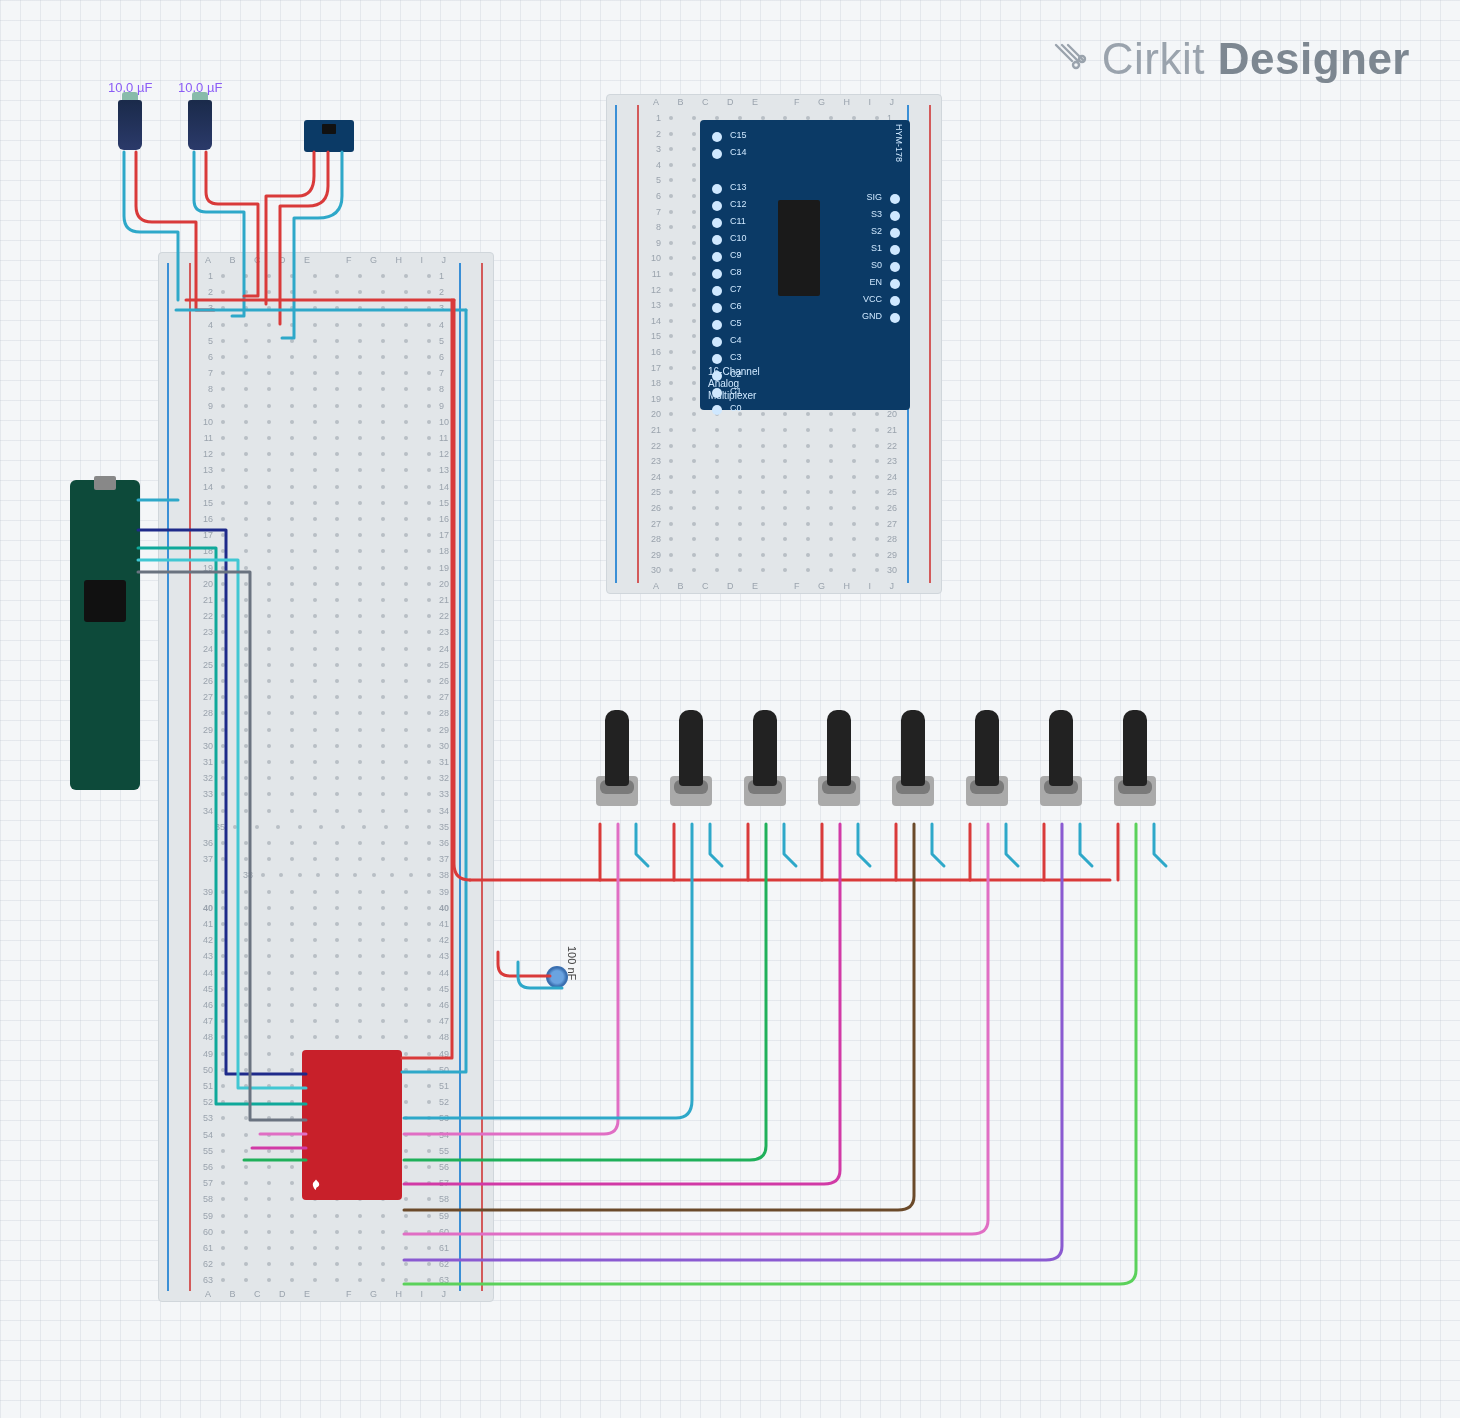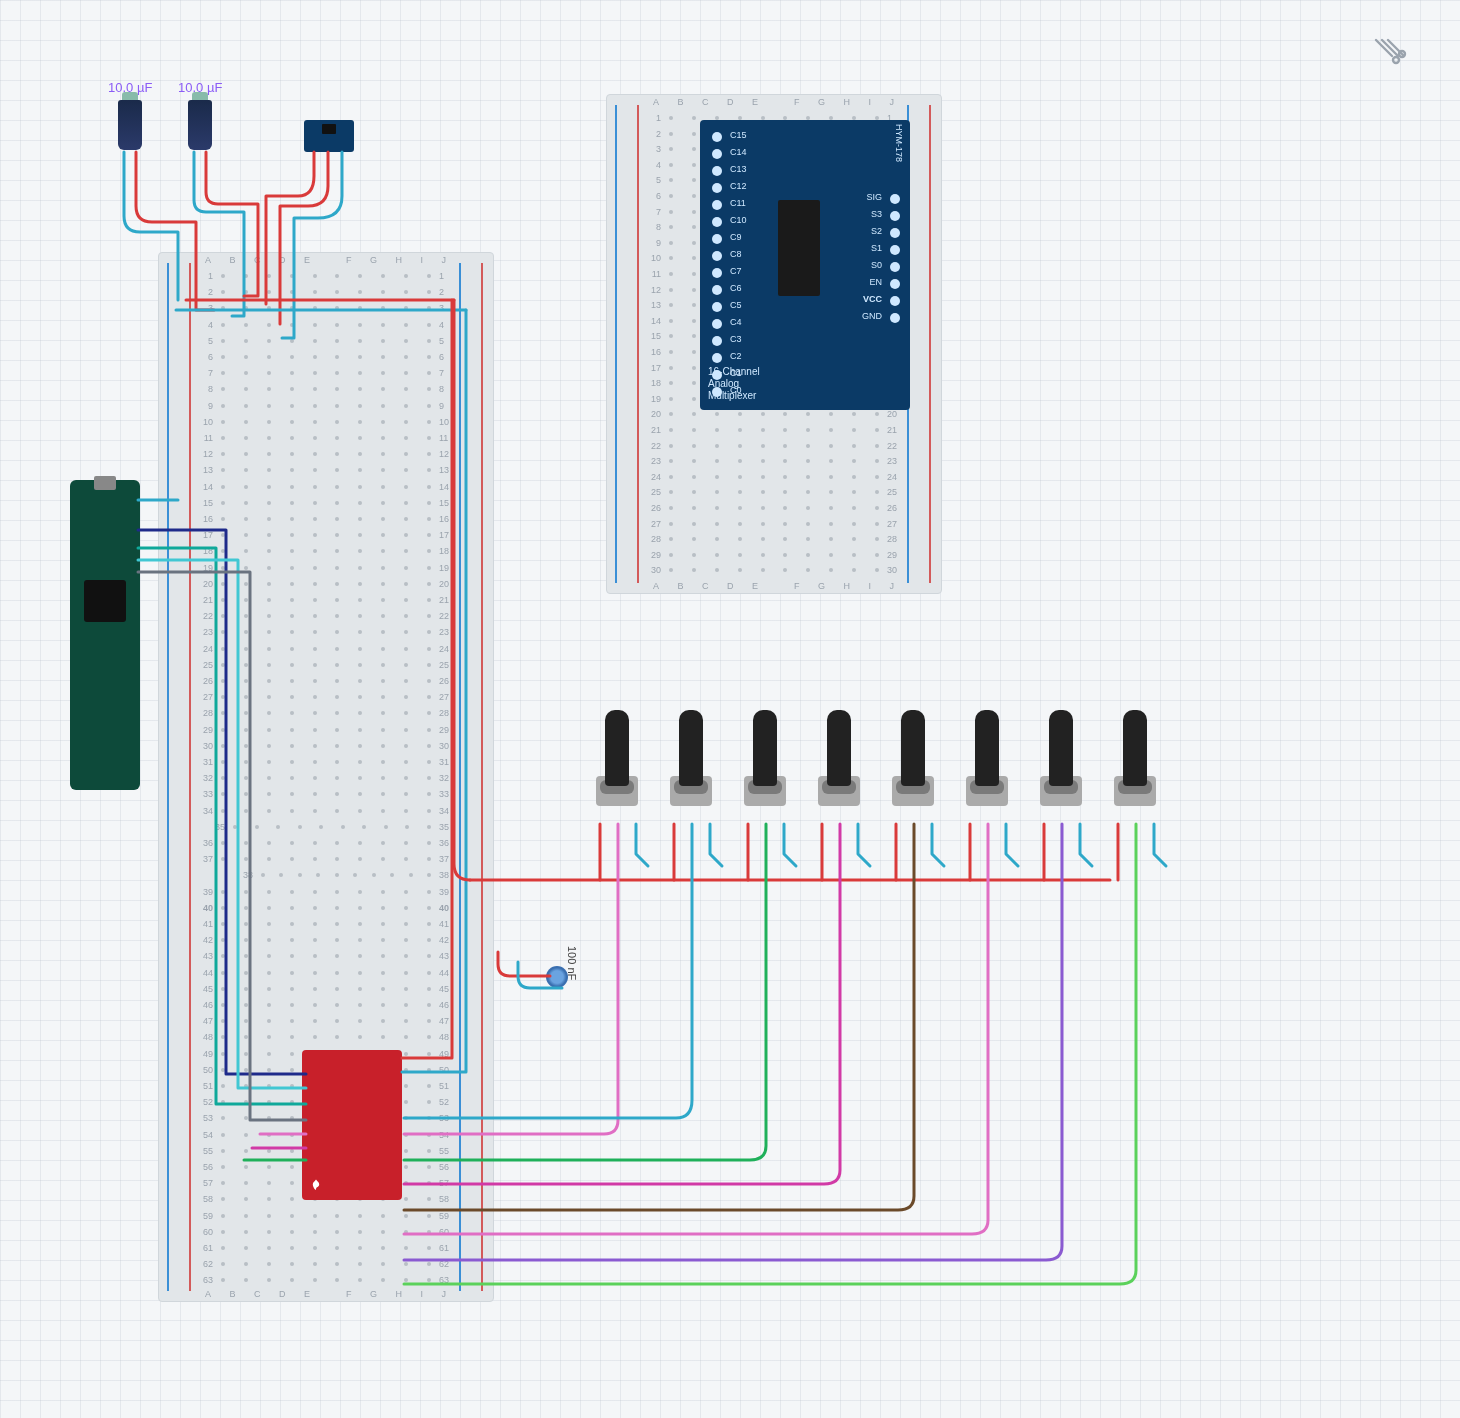--- a/index.html
+++ b/index.html
@@ -93,20 +93,24 @@
 <div class="logo">
   <svg class="logo-glyph" viewBox="0 0 40 40">
     <g stroke="#9aa3ad" stroke-width="2.4" fill="none" stroke-linecap="round">
       <path d="M6 6 L22 22"></path>
         <path d="M12 6 L28 22"></path>
         <path d="M18 6 L34 22"></path>
       <circle cx="26" cy="26" r="3"></circle>
         <circle cx="32" cy="20" r="3"></circle>
     </g>
   </svg>
+  <div class="logo-text">
+    <span>Cirkit</span>
+    <b>Designer</b>
+  </div>
 </div>
 
 <div class="cap-label" style="top:80px;left:108px">10.0 µF</div>
 <div class="cap-label" style="top:80px;left:178px">10.0 µF</div>
 
 <div class="component cap-elec" style="top:100px;left:118px"></div>
 <div class="component cap-elec" style="top:100px;left:188px"></div>
 
 <div class="component reg" style="top:120px;left:304px">
   <div class="chip"></div>
@@ -1676,21 +1680,21 @@
         <div class="n2">30</div>
       </div>
     </div>
 </div>
 
 <div class="component mux-chip" style="top:120px;left:700px">
   <div class="ic"></div>
   <div id="mux-left" style="position:absolute;left:30px;top:10px">
       <div class="lbl" style="position: relative; height: 17px;"><span style="position:absolute;left:-18px;top:2px;width:10px;height:10px;border-radius:50%;background:#cfe8ff;display:inline-block"></span>C15</div>
       <div class="lbl" style="position: relative; height: 17px;"><span style="position:absolute;left:-18px;top:2px;width:10px;height:10px;border-radius:50%;background:#cfe8ff;display:inline-block"></span>C14</div>
-      <div class="lbl" style="position: relative; height: 17px;"><span style="position:absolute;left:-18px;top:2px;width:10px;height:10px;border-radius:50%;background:#cfe8ff;display:inline-block"></span>C13</div>
+      <div class="lbl" style="position: relative; height: 17px; margin-top: 18px;"><span style="position:absolute;left:-18px;top:2px;width:10px;height:10px;border-radius:50%;background:#cfe8ff;display:inline-block"></span>C13</div>
       <div class="lbl" style="position: relative; height: 17px;"><span style="position:absolute;left:-18px;top:2px;width:10px;height:10px;border-radius:50%;background:#cfe8ff;display:inline-block"></span>C12</div>
       <div class="lbl" style="position: relative; height: 17px;"><span style="position:absolute;left:-18px;top:2px;width:10px;height:10px;border-radius:50%;background:#cfe8ff;display:inline-block"></span>C11</div>
       <div class="lbl" style="position: relative; height: 17px;"><span style="position:absolute;left:-18px;top:2px;width:10px;height:10px;border-radius:50%;background:#cfe8ff;display:inline-block"></span>C10</div>
       <div class="lbl" style="position: relative; height: 17px;"><span style="position:absolute;left:-18px;top:2px;width:10px;height:10px;border-radius:50%;background:#cfe8ff;display:inline-block"></span>C9</div>
       <div class="lbl" style="position: relative; height: 17px;"><span style="position:absolute;left:-18px;top:2px;width:10px;height:10px;border-radius:50%;background:#cfe8ff;display:inline-block"></span>C8</div>
       <div class="lbl" style="position: relative; height: 17px;"><span style="position:absolute;left:-18px;top:2px;width:10px;height:10px;border-radius:50%;background:#cfe8ff;display:inline-block"></span>C7</div>
       <div class="lbl" style="position: relative; height: 17px;"><span style="position:absolute;left:-18px;top:2px;width:10px;height:10px;border-radius:50%;background:#cfe8ff;display:inline-block"></span>C6</div>
       <div class="lbl" style="position: relative; height: 17px;"><span style="position:absolute;left:-18px;top:2px;width:10px;height:10px;border-radius:50%;background:#cfe8ff;display:inline-block"></span>C5</div>
       <div class="lbl" style="position: relative; height: 17px;"><span style="position:absolute;left:-18px;top:2px;width:10px;height:10px;border-radius:50%;background:#cfe8ff;display:inline-block"></span>C4</div>
       <div class="lbl" style="position: relative; height: 17px;"><span style="position:absolute;left:-18px;top:2px;width:10px;height:10px;border-radius:50%;background:#cfe8ff;display:inline-block"></span>C3</div>
@@ -1698,21 +1702,21 @@
       <div class="lbl" style="position: relative; height: 17px;"><span style="position:absolute;left:-18px;top:2px;width:10px;height:10px;border-radius:50%;background:#cfe8ff;display:inline-block"></span>C1</div>
       <div class="lbl" style="position: relative; height: 17px;"><span style="position:absolute;left:-18px;top:2px;width:10px;height:10px;border-radius:50%;background:#cfe8ff;display:inline-block"></span>C0</div>
     </div>
   <div id="mux-right" style="position:absolute;right:28px;top:72px">
       <div class="lbl" style="position: relative; height: 17px; text-align: right;">SIG<span style="position:absolute;right:-18px;top:2px;width:10px;height:10px;border-radius:50%;background:#cfe8ff;display:inline-block"></span></div>
       <div class="lbl" style="position: relative; height: 17px; text-align: right;">S3<span style="position:absolute;right:-18px;top:2px;width:10px;height:10px;border-radius:50%;background:#cfe8ff;display:inline-block"></span></div>
       <div class="lbl" style="position: relative; height: 17px; text-align: right;">S2<span style="position:absolute;right:-18px;top:2px;width:10px;height:10px;border-radius:50%;background:#cfe8ff;display:inline-block"></span></div>
       <div class="lbl" style="position: relative; height: 17px; text-align: right;">S1<span style="position:absolute;right:-18px;top:2px;width:10px;height:10px;border-radius:50%;background:#cfe8ff;display:inline-block"></span></div>
       <div class="lbl" style="position: relative; height: 17px; text-align: right;">S0<span style="position:absolute;right:-18px;top:2px;width:10px;height:10px;border-radius:50%;background:#cfe8ff;display:inline-block"></span></div>
       <div class="lbl" style="position: relative; height: 17px; text-align: right;">EN<span style="position:absolute;right:-18px;top:2px;width:10px;height:10px;border-radius:50%;background:#cfe8ff;display:inline-block"></span></div>
-      <div class="lbl" style="position: relative; height: 17px; text-align: right; font-weight: bold;">VCC<span style="position:absolute;right:-18px;top:2px;width:10px;height:10px;border-radius:50%;background:#cfe8ff;display:inline-block"></span></div>
+      <div class="lbl" style="position: relative; height: 17px; text-align: right;">VCC<span style="position:absolute;right:-18px;top:2px;width:10px;height:10px;border-radius:50%;background:#cfe8ff;display:inline-block"></span></div>
       <div class="lbl" style="position: relative; height: 17px; text-align: right;">GND<span style="position:absolute;right:-18px;top:2px;width:10px;height:10px;border-radius:50%;background:#cfe8ff;display:inline-block"></span></div>
     </div>
   <div class="lbl" style="right:6px;top:42px;transform:rotate(90deg);transform-origin:right top">HYM-178</div>
   <div class="mux-title">
     <span>16-Channel</span><br>
     <span>Analog</span><br>
     <span>Multiplexer</span>
   </div>
 </div>
 

